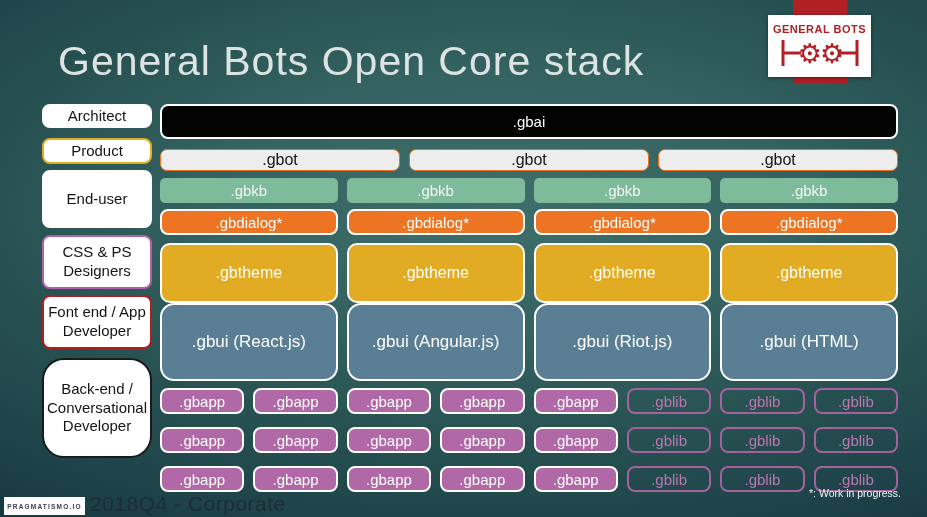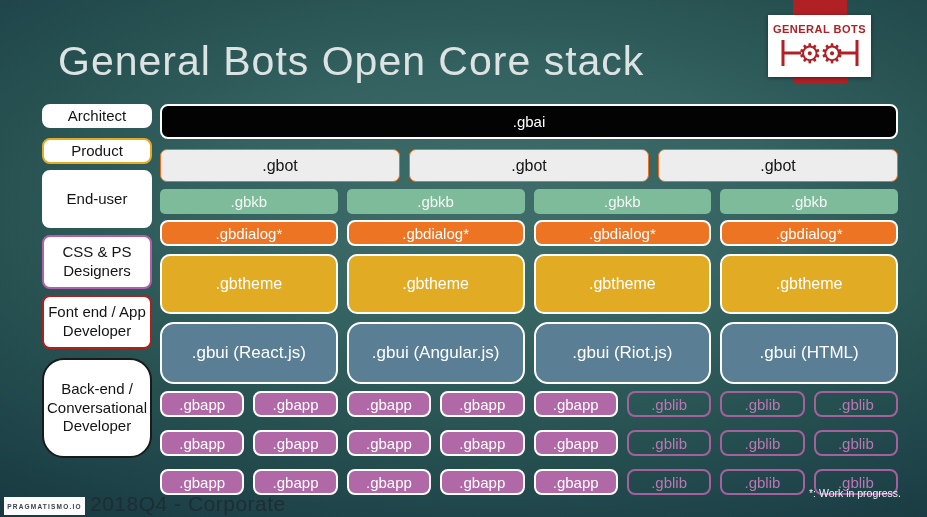--- a/index.html
+++ b/index.html
@@ -28,25 +28,25 @@
     font-size:15px;color:#141414;text-align:center;white-space:pre-line;line-height:1.25;
   }
   .lbl-architect{top:0;height:24px;}
   .lbl-product{top:34px;height:26px;border-color:#e3ac24;}
   .lbl-enduser{top:66px;height:58px;}
   .lbl-css{top:131px;height:54px;border-color:#b45fa8;}
   .lbl-frontend{top:191px;height:54px;border-color:#b01e1e;}
   .lbl-backend{top:254px;height:100px;border-color:#1a1a1a;border-radius:22px;}
   .row{display:flex;gap:9px;margin-left:118px;}
   .r1{height:35px;}
-  .r2{height:33px;margin-top:10px;justify-content:space-between;}
+  .r2{height:22px;margin-top:10px;justify-content:space-between;}
   .r3{height:25px;margin-top:7px;}
   .r4{height:26px;margin-top:6px;}
   .r5{height:60px;margin-top:8px;}
-  .r6{height:62px;margin-top:8px;}
+  .r6{height:78px;}
   .r7{height:26px;margin-top:7px;}
   .r8{height:26px;margin-top:13px;}
   .r9{height:26px;margin-top:13px;}
   .box{
     flex:1;box-sizing:border-box;display:flex;align-items:center;justify-content:center;
     color:#fff;font-size:15px;white-space:nowrap;
   }
   .gbai{background:#030303;border:2px solid #fff;border-radius:8px;}
   .gbot{background:#ededed;border:1.5px solid #e7711f;border-radius:7px;color:#151515;font-size:16px;}
   .gbkb{background:#7dbb9b;border-radius:5px;color:#f3f8f5;}

